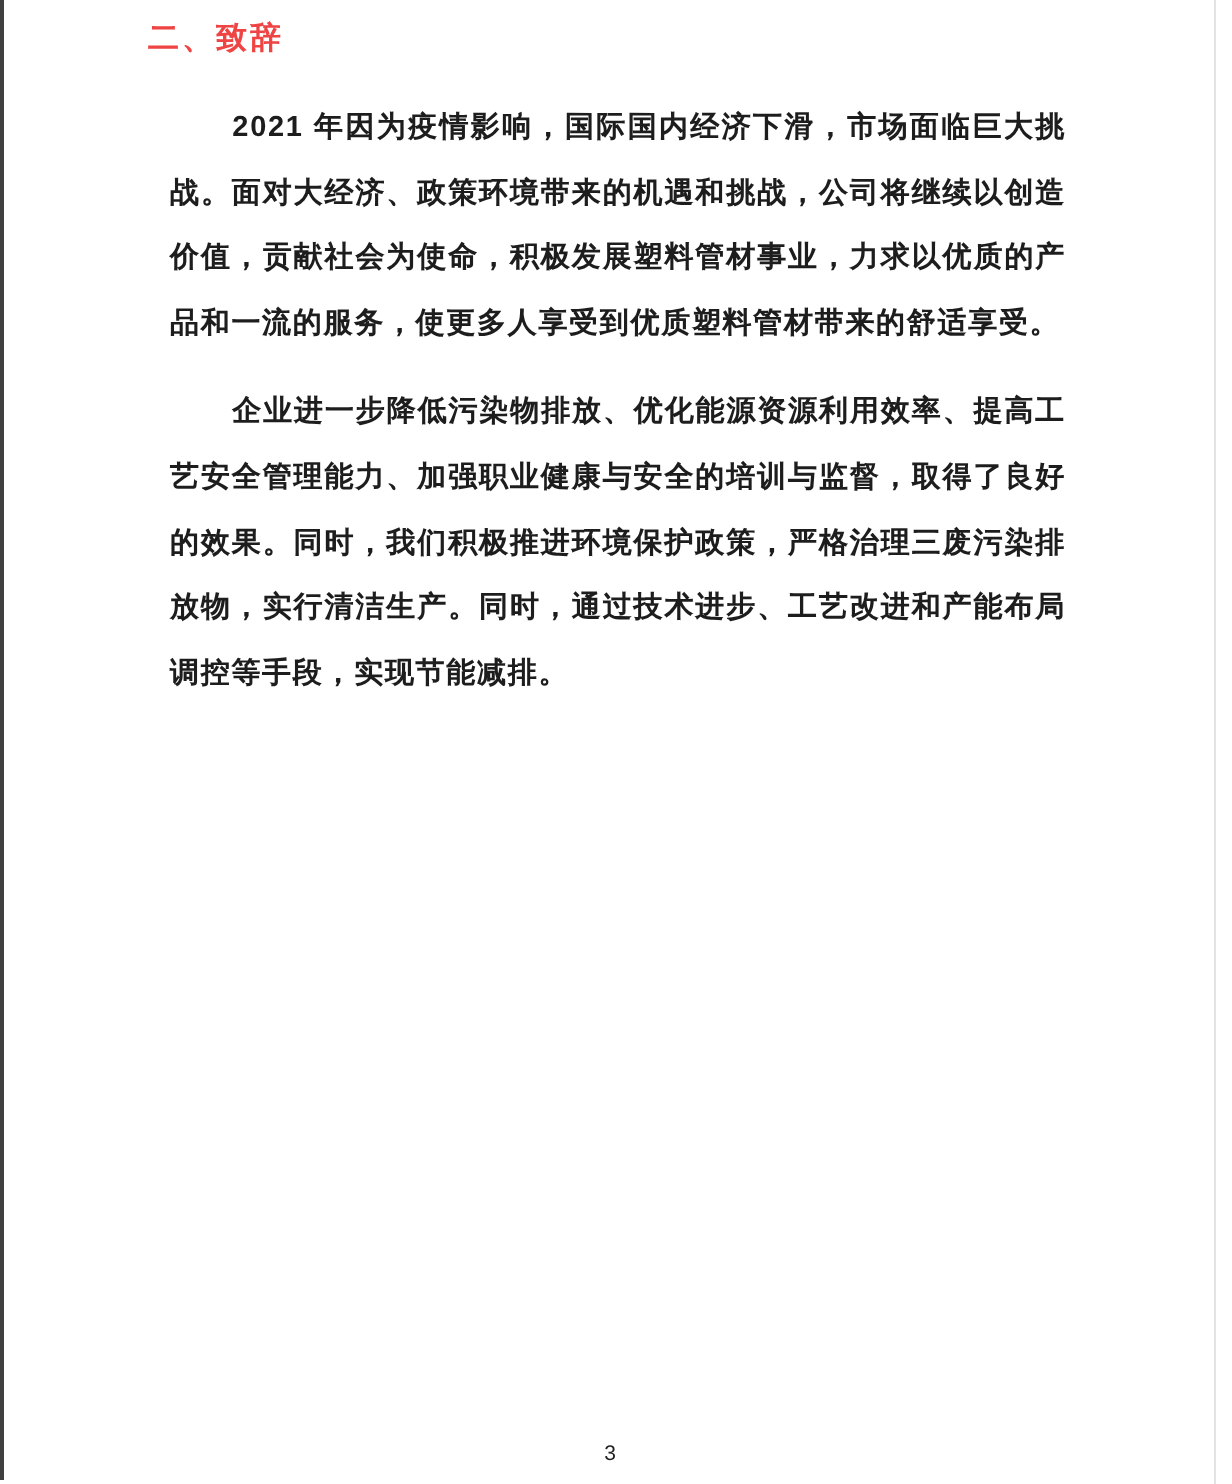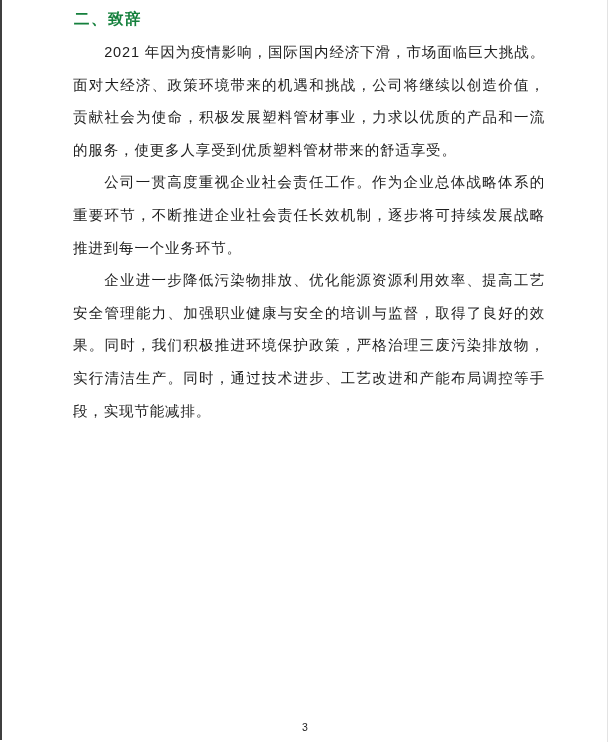--- a/index.html
+++ b/index.html
@@ -33,36 +33,37 @@
     background: var(--right_edge, #e3e3e3);
   }
   .heading {
     position: absolute;
     left: 74px;
     top: 9px;
     margin: 0;
     font-size: 15.5px;
     font-weight: bold;
     letter-spacing: 1.5px;
-    color: #15803d;
+    color: #ef4444;
   }
   .body-text {
     position: absolute;
     left: 73px;
     top: 36px;
     width: 472px;
     font-size: 14.5px;
     line-height: 32.6px;
     letter-spacing: 0.85px;
     text-align: justify;
   }
   .body-text p {
-    margin: 0;
+    margin: 12px;
     padding: 0;
     text-indent: 2.15em;
+    font-weight: bold;
   }
   .page-num {
     position: absolute;
     left: 0;
     top: 721px;
     width: 610px;
     text-align: center;
     font-size: 10.5px;
     color: #222222;
   }
@@ -71,19 +72,18 @@
 <body>
 
 <div class="page">
   <div class="edge-left"></div>
   <div class="edge-right"></div>
 
   <h2 class="heading">二、致辞</h2>
 
   <div class="body-text">
     <p>2021 年因为疫情影响，国际国内经济下滑，市场面临巨大挑战。面对大经济、政策环境带来的机遇和挑战，公司将继续以创造价值，贡献社会为使命，积极发展塑料管材事业，力求以优质的产品和一流的服务，使更多人享受到优质塑料管材带来的舒适享受。</p>
-    <p>公司一贯高度重视企业社会责任工作。作为企业总体战略体系的重要环节，不断推进企业社会责任长效机制，逐步将可持续发展战略推进到每一个业务环节。</p>
     <p>企业进一步降低污染物排放、优化能源资源利用效率、提高工艺安全管理能力、加强职业健康与安全的培训与监督，取得了良好的效果。同时，我们积极推进环境保护政策，严格治理三废污染排放物，实行清洁生产。同时，通过技术进步、工艺改进和产能布局调控等手段，实现节能减排。</p>
 
   </div>
 
   <div class="page-num">3</div>
 </div>
 
 </body></html>

